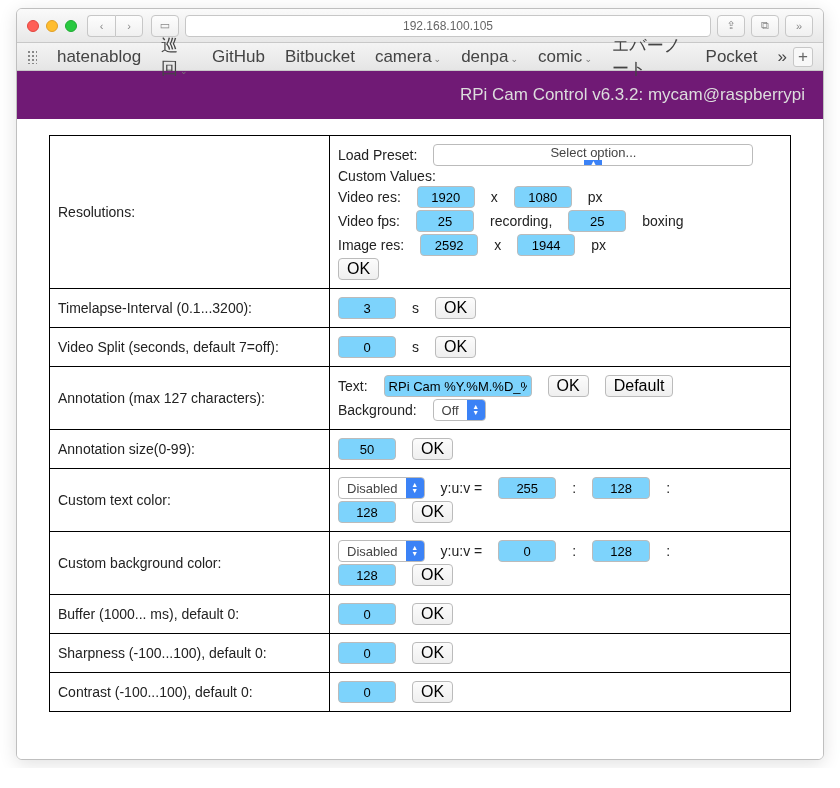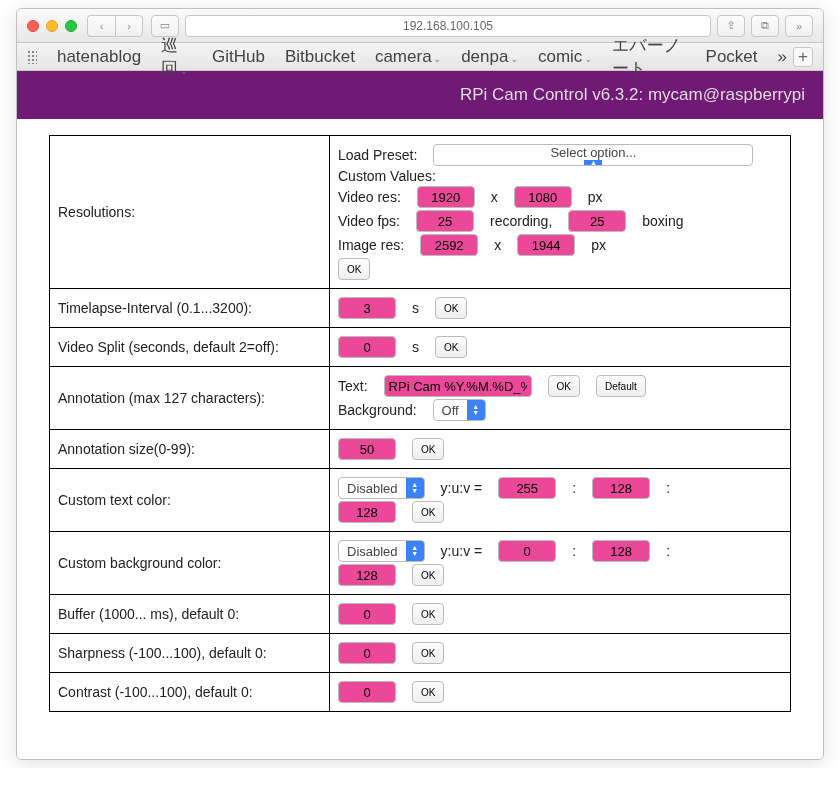--- a/index.html
+++ b/index.html
@@ -112,30 +112,30 @@
   }
   table.settings td.label { width: 280px; }
   .row-line { display: flex; align-items: center; flex-wrap: wrap; gap: 16px; margin: 2px 0; }
   input.num {
     width: 58px;
     height: 22px;
     border: 1px solid #bbb;
     border-radius: 4px;
     text-align: center;
     font-size: 13px;
-    background: #ec4899;
+    background: #7dd3fc;
   }
   input.wide { width: 148px; text-align: left; padding: 0 4px; }
   button.ok {
     height: 22px;
     padding: 0 8px;
     border: 1px solid #bbb;
     border-radius: 4px;
     background: linear-gradient(#fcfcfc,#efefef);
-    font-size: 10px;
+    font-size: 16px;
     cursor: pointer;
   }
   .sel {
     display: inline-flex;
     align-items: center;
     height: 22px;
     border: 1px solid #bbb;
     border-radius: 4px;
     background: #fff;
     font-size: 13px;
@@ -244,21 +244,21 @@
         <td>
           <div class="row-line">
             <input class="num" value="3" style="">
             <span>s</span>
             <button class="ok">OK</button>
           </div>
         </td>
       </tr>
 
       <tr>
-        <td class="label">Video Split (seconds, default 2=off):</td>
+        <td class="label">Video Split (seconds, default 7=off):</td>
         <td>
           <div class="row-line">
             <input class="num" value="0" style="">
             <span>s</span>
             <button class="ok">OK</button>
           </div>
         </td>
       </tr>
 
       <tr>

